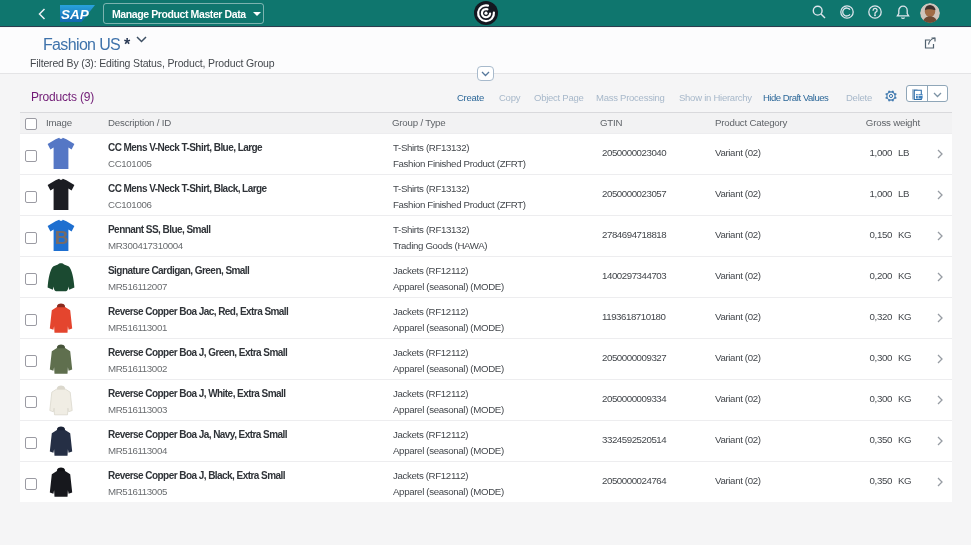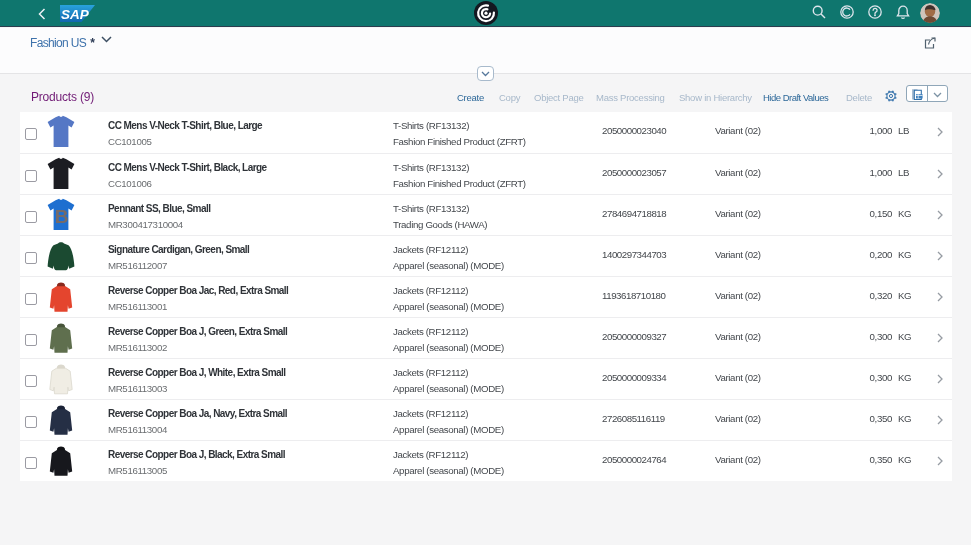--- a/index.html
+++ b/index.html
@@ -8,21 +8,21 @@
 .shell{position:absolute;left:0;top:0;width:971px;height:27px;background:#0f766e;border-bottom:1px solid #2b3d4e}
 .back{position:absolute}
 .saplogo{position:absolute;left:60px;top:5px;width:35px;height:17px}
 .appbtn{position:absolute;left:103px;top:3px;width:161px;height:21px;border:1px solid rgba(255,255,255,.45);border-radius:3px;display:flex;align-items:center;justify-content:space-between;padding:0 8px;color:#fff;font-size:10.5px;font-weight:bold;letter-spacing:-.4px;white-space:nowrap}
 .appbtn .car{margin-left:7px;width:0;height:0;border-left:4px solid transparent;border-right:4px solid transparent;border-top:4px solid #fff}
 .clogo{position:absolute;left:474px;top:1px}
 .sicon{position:absolute;top:4px;width:16px;height:16px}
 .avatar{position:absolute;left:920px;top:3px;width:20px;height:20px;border-radius:50%;overflow:hidden}
 
 .phead{position:absolute;left:0;top:28px;width:971px;height:46px;background:#fcfcfd;border-bottom:1px solid #e4e4e6}
-.ftitle{position:absolute;left:30px;top:8px;font-size:12px;letter-spacing:-.65px;color:#3e72ab;display:flex;align-items:flex-start}
+.ftitle{position:absolute;left:43px;top:8px;font-size:16px;letter-spacing:-.65px;color:#3e72ab;display:flex;align-items:flex-start}
 .ftitle b{color:#2b3a55;font-weight:bold;margin-left:4px;letter-spacing:0}
 .fsub{position:absolute;left:30px;top:29px;font-size:10.5px;letter-spacing:-.15px;color:#45494e}
 .shareic{position:absolute;left:924px;top:9px}
 .colbtn{position:absolute;left:477px;top:66px;width:17px;height:15px;background:#fff;border:1px solid #a8bacc;border-radius:4px;z-index:5;display:flex;align-items:center;justify-content:center}
 
 .tbar{position:absolute;left:20px;top:74px;width:932px;height:37px}
 .ptitle{position:absolute;left:11px;top:16px;font-size:12px;letter-spacing:-.2px;color:#701a75}
 .tlink{position:absolute;top:18px;font-size:9.5px;letter-spacing:-.25px;white-space:nowrap}
 .on{color:#2d6899}
 .off{color:#a7b8ca}
@@ -52,20 +52,21 @@
   <svg class="saplogo" viewBox="0 0 70 34">
       <defs>
         <linearGradient id="sg" x1="0" y1="0" x2="0" y2="1">
           <stop offset="0" stop-color="#29a3dd"></stop>
           <stop offset="1" stop-color="#1166ae"></stop>
         </linearGradient>
       </defs>
       <path d="M0 0h70L43 34H0z" fill="url(#sg)"></path>
       <text x="2" y="27" font-family="Liberation Sans" font-style="italic" font-weight="bold" font-size="27" fill="#fff">SAP</text>
     </svg>
+  <div class="appbtn">Manage Product Master Data<span class="car"></span></div>
   <svg class="clogo" width="24" height="24" viewBox="0 0 24 24">
       <circle cx="12" cy="12" r="12" fill="#141821"></circle>
       <g fill="none" stroke="#fff" stroke-width="2.2" stroke-linecap="round">
         <path d="M14.0 4.6A7.9 7.9 0 1 0 19.9 11.5"></path>
         <path d="M13.4 8.3A4.1 4.1 0 1 0 16.1 12.6"></path>
       </g>
       <circle cx="12" cy="12.2" r="1.6" fill="#fff"></circle>
     </svg>
   <svg class="sicon" style="left:811px" viewBox="0 0 16 16" fill="none" stroke="#dde5ec" stroke-width="1.4">
       <circle cx="6.7" cy="6.7" r="4.4"></circle>
@@ -88,20 +89,21 @@
       <circle cx="10" cy="10" r="10" fill="#cfc4bb"></circle>
       <circle cx="10" cy="8.6" r="5.2" fill="#a06c46"></circle>
       <path d="M10 2a5.6 5.6 0 0 1 5.6 5.2c-3.2-.5-7.6-2-10.8.2A5.6 5.6 0 0 1 10 2z" fill="#41302b"></path>
       <path d="M2.6 20c.6-4.6 3.6-6.8 7.4-6.8s6.8 2.2 7.4 6.8z" fill="#6e4a33"></path>
     </svg>
 </div>
 <div class="phead">
   <div class="ftitle">Fashion US<b>*</b><svg width="11" height="7" viewBox="0 0 11 7" style="margin-left:6px">
         <path d="M1 1l4.5 4.5L10 1" fill="none" stroke="#3d4f63" stroke-width="1.5"></path>
       </svg></div>
+  <div class="fsub">Filtered By (3): Editing Status, Product, Product Group</div>
   <svg class="shareic" width="12" height="12" viewBox="0 0 12 12" fill="none" stroke="#50606e" stroke-width="1.2">
       <path d="M7.5 1h3.5v3.5"></path>
       <path d="M4.5 7.5C5 4.5 7.5 1.5 10.8 1.2"></path>
       <path d="M9.5 7v4H1.5V3H6"></path>
     </svg>
 </div>
 <div class="colbtn">
     <svg width="9" height="6" viewBox="0 0 9 6">
       <path d="M1 1l3.5 3.5L8 1" fill="none" stroke="#56789c" stroke-width="1.3"></path>
     </svg>
@@ -127,20 +129,29 @@
         <path d="M4.3 2.3h7v9.1h-7z" fill="#fff" stroke="#2e6da8" stroke-width="1.05"></path>
         <rect x="6" y="6.2" width="6.6" height="4.3" fill="#3f80bd"></rect>
         <path d="M6 7.5h6.6M8.2 6.2v4.3" stroke="#fff" stroke-width=".7"></path>
       </svg>
     <svg class="abs" style="left:26px;top:6px" width="9" height="6" viewBox="0 0 9 6">
         <path d="M1 1l3.5 3.5L8 1" fill="none" stroke="#7d93a5" stroke-width="1.3"></path>
       </svg>
   </div>
 </div>
 <div class="card">
+  <div class="thead">
+    <div class="cb" style="top:5px"></div>
+    <div class="lbl" style="left:26px">Image</div>
+    <div class="lbl" style="left:88px">Description / ID</div>
+    <div class="lbl" style="left:372px">Group / Type</div>
+    <div class="lbl" style="left:580px">GTIN</div>
+    <div class="lbl" style="left:695px">Product Category</div>
+    <div class="lbl" style="right:32px">Gross weight</div>
+  </div>
   <div class="row">
     <div class="cb" style="top:16px"></div>
     <svg class="img" viewBox="0 0 28 35">
         <path d="M8.6 2.2 L12.2 0.8 C12.7 2.3 15.3 2.3 15.8 0.8 L19.4 2.2 L27.4 7 L24.6 12.4 L21.4 10.6 L21.4 32 L6.6 32 L6.6 10.6 L3.4 12.4 L0.6 7 Z" fill="#5577c5"></path>
       </svg>
     <div class="t1">CC Mens V-Neck T-Shirt, Blue, Large</div>
     <div class="t2">CC101005</div>
     <div class="g1">T-Shirts (RF13132)</div>
     <div class="g2">Fashion Finished Product (ZFRT)</div>
     <div class="gt">2050000023040</div>
@@ -260,21 +271,21 @@
   <div class="row">
     <div class="cb" style="top:16px"></div>
     <svg class="img" viewBox="0 0 28 35">
         <path d="M10.2 4.4 C10.9 1.7 17.1 1.7 17.8 4.4 L18.4 7.4 L9.6 7.4 Z" fill="#1a2235"></path>
         <path d="M9.5 6.2 L18.5 6.2 L23.2 9.2 L25.2 27.5 L21.6 28.8 L20.9 25.2 L20.5 31.8 L7.5 31.8 L7.1 25.2 L6.4 28.8 L2.8 27.5 L4.8 9.2 Z" fill="#252f45"></path>
       </svg>
     <div class="t1">Reverse Copper Boa Ja, Navy, Extra Small</div>
     <div class="t2">MR516113004</div>
     <div class="g1">Jackets (RF12112)</div>
     <div class="g2">Apparel (seasonal) (MODE)</div>
-    <div class="gt">2726085116119</div>
+    <div class="gt">3324592520514</div>
     <div class="vc">Variant (02)</div>
     <div class="wn">0,350</div>
     <div class="wu">KG</div>
     <svg class="chv" width="6" height="10" viewBox="0 0 6 10">
         <path d="M1 1l4 4-4 4" fill="none" stroke="#969ca3" stroke-width="1.3"></path>
       </svg>
   </div>
   <div class="row">
     <div class="cb" style="top:16px"></div>
     <svg class="img" viewBox="0 0 28 35">

